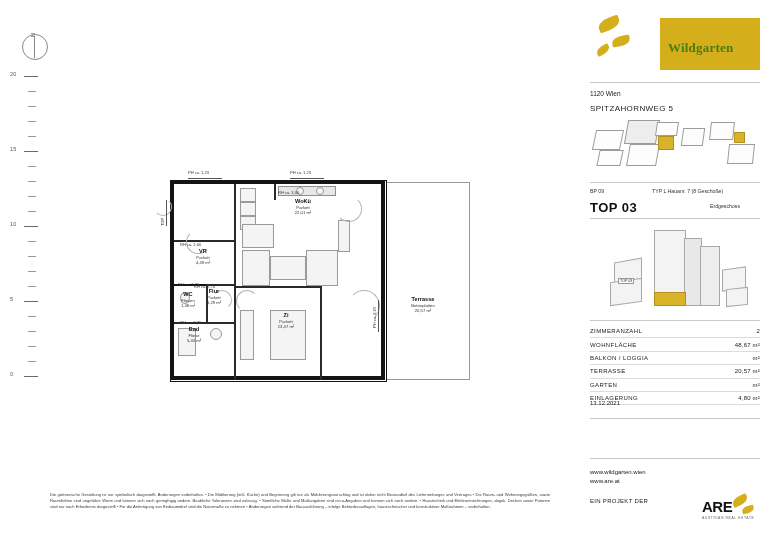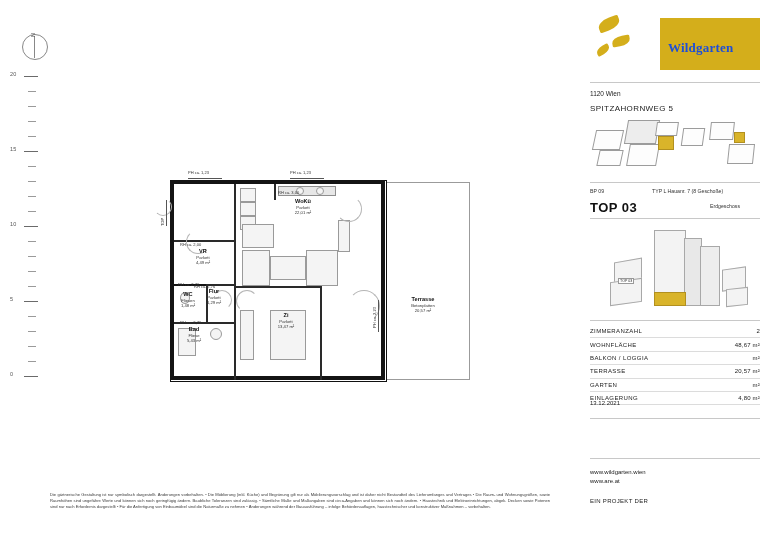--- a/index.html
+++ b/index.html
@@ -50,21 +50,21 @@
   .lbl-room .ar{font-size:4.2px;color:#333;}
   .dimtxt{position:absolute;font-size:4px;color:#333;white-space:nowrap;}
   .dimtxt.vert{transform:rotate(-90deg);transform-origin:left top;}
   .dimline{position:absolute;background:#555;}
   .doorarc{position:absolute;border:.7px solid #b0b0b0;border-radius:50%;}
 
   
   .right{position:absolute;left:590px;top:0;width:180px;height:545px;}
   .hr{position:absolute;left:0;width:170px;height:1px;background:#c8c8c8;}
   .logo-box{position:absolute;left:70px;top:18px;width:100px;height:52px;background:#d4ae1b;}
-  .logo-word{position:absolute;left:78px;top:40px;font-size:13px;font-weight:bold;color:#1d4ed8;letter-spacing:.2px;font-family:"Liberation Serif", serif;}
+  .logo-word{position:absolute;left:78px;top:40px;font-size:13px;font-weight:bold;color:#4d7c0f;letter-spacing:.2px;font-family:"Liberation Serif", serif;}
   .leaf{position:absolute;background:#d4ae1b;}
   .addr{position:absolute;font-size:6.5px;color:#222;}
   .addr.big{font-size:8px;letter-spacing:.4px;}
   .bp{position:absolute;font-size:5.2px;color:#333;}
   .top-id{position:absolute;font-size:13px;font-weight:bold;color:#111;letter-spacing:.5px;}
   .eg{position:absolute;font-size:5.2px;color:#333;}
   .tbl{position:absolute;left:0;top:325px;width:170px;font-size:6px;color:#222;}
   .tbl .row{display:flex;justify-content:space-between;padding:3.2px 0;}
   .tbl .row .k{letter-spacing:.4px;}
   .tbl .row .v{letter-spacing:.2px;}
@@ -320,17 +320,23 @@
     <div class="hr" style="top:418px;"></div>
     <div class="hr" style="top:458px;"></div>
 
     <div class="web">
       <div>www.wildgarten.wien</div>
       <div>www.are.at</div>
     </div>
 
     <div class="proj">EIN PROJEKT DER</div>
 
+    <div class="are-logo">
+      <div class="are-txt">ARE</div>
+      <div class="are-sub">AUSTRIAN REAL ESTATE</div>
+      <div class="leaf" style="left:30px;top:-2px;width:16px;height:9px;border-radius:60% 10% 60% 10%;transform:rotate(-25deg);"></div>
+      <div class="leaf" style="left:40px;top:8px;width:12px;height:7px;border-radius:60% 10% 60% 10%;transform:rotate(-15deg);"></div>
+    </div>
   </div>
 
   <div class="footer">Die gärtnerische Gestaltung ist nur symbolisch dargestellt. Änderungen vorbehalten. • Die Möblierung (inkl. Küche) und Begrünung gilt nur als Möblierungsvorschlag und ist daher nicht Bestandteil des Lieferumfanges und Vertrages • Die Raum- und Wohnungsgrößen, sowie Raumhöhen sind ungefähre Werte und können sich noch geringfügig ändern. Baubliche Toleranzen sind zulässig. • Sämtliche Maße und Maßangaben sind circa-Angaben und können sich noch ändern. • Haustechnik und Elektroeinrichtungen, abgek. Decken sowie Potenen sind nur nach Erfordernis dargestellt • Für die Anfertigung von Einbaumöbel sind die Naturmaße zu nehmen • Änderungen während der Bauausführung – infolge Behördenauflagen, haustechnischer und konstruktiver Maßnahmen – vorbehalten.</div>
 
 </div>
 
 </body></html>

